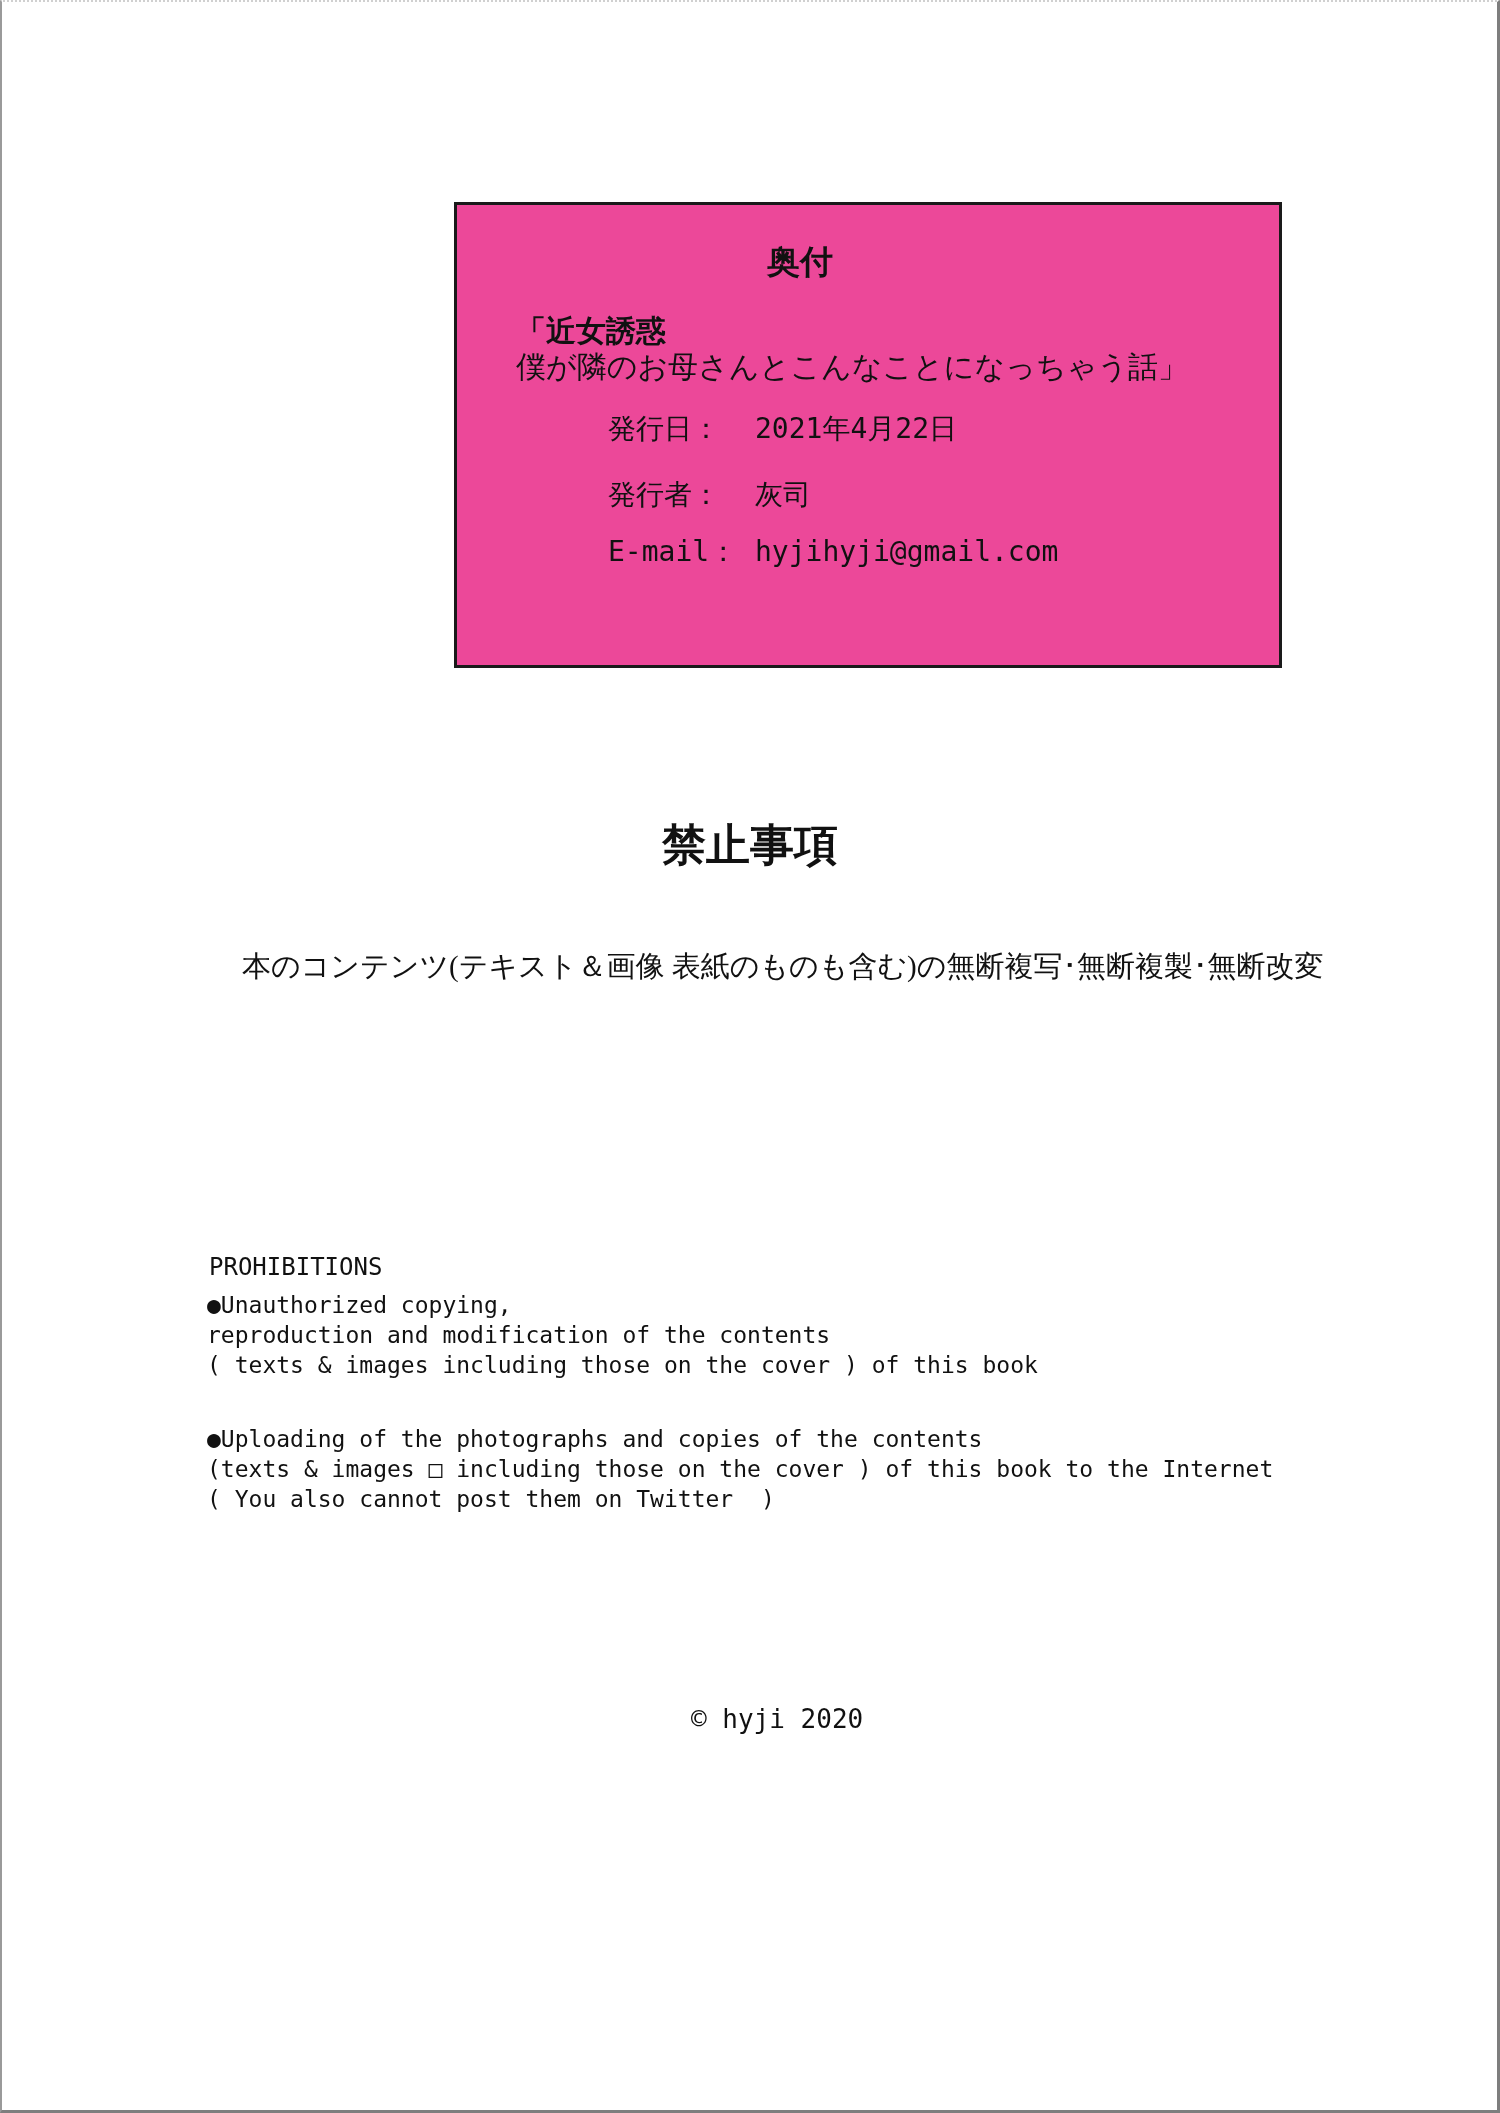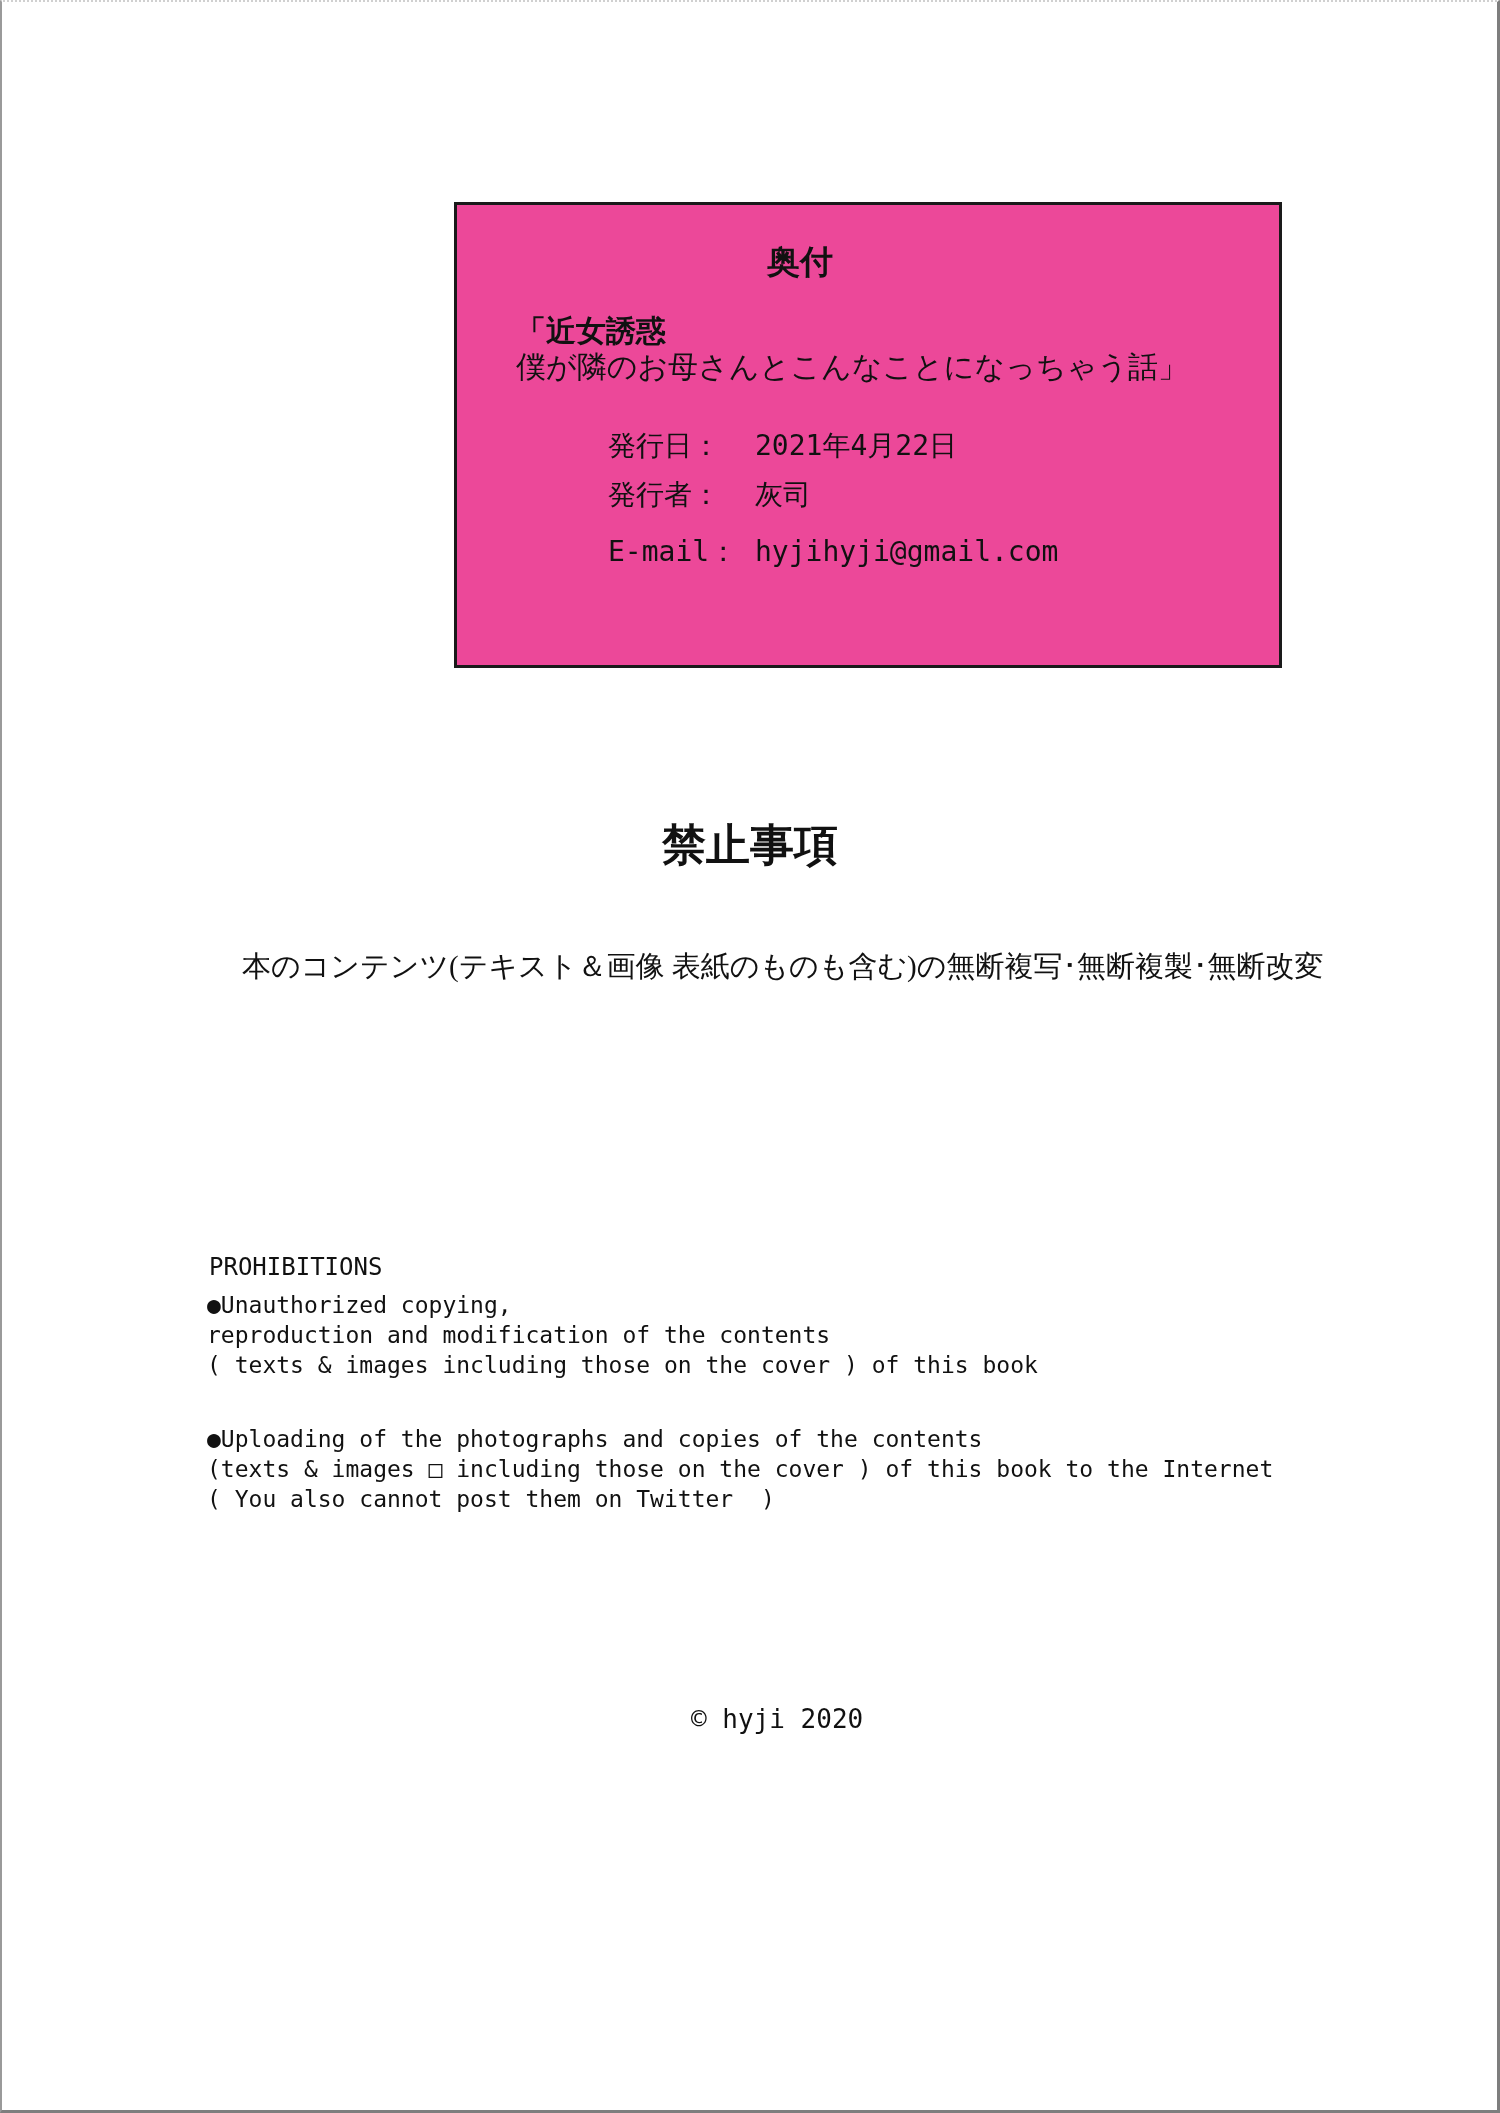--- a/index.html
+++ b/index.html
@@ -48,21 +48,21 @@
   .book-title .t2 { font-weight: 400; }
 
   .meta-row {
     position: absolute; left: 0; right: 0;
     height: 34px; line-height: 34px;
     font-family: "DejaVu Sans Mono", "Liberation Sans", sans-serif;
     font-size: 28px; color: #111111;
   }
   .meta-row .meta-label { position: absolute; left: 151px; }
   .meta-row .meta-value { position: absolute; left: 298px; }
-  .row-1 { top: 224px; padding-left: 28px; }
+  .row-1 { top: 207px; padding-left: 28px; }
   .row-2 { top: 273px; }
   .row-3 { top: 330px; }
 
   
   .kinshi-heading {
     position: absolute; left: 650px; top: 809px;
     margin: 10px;
     font-family: "Liberation Sans", sans-serif;
     font-size: 44px; font-weight: 700; line-height: 48px;
     color: #111111;

